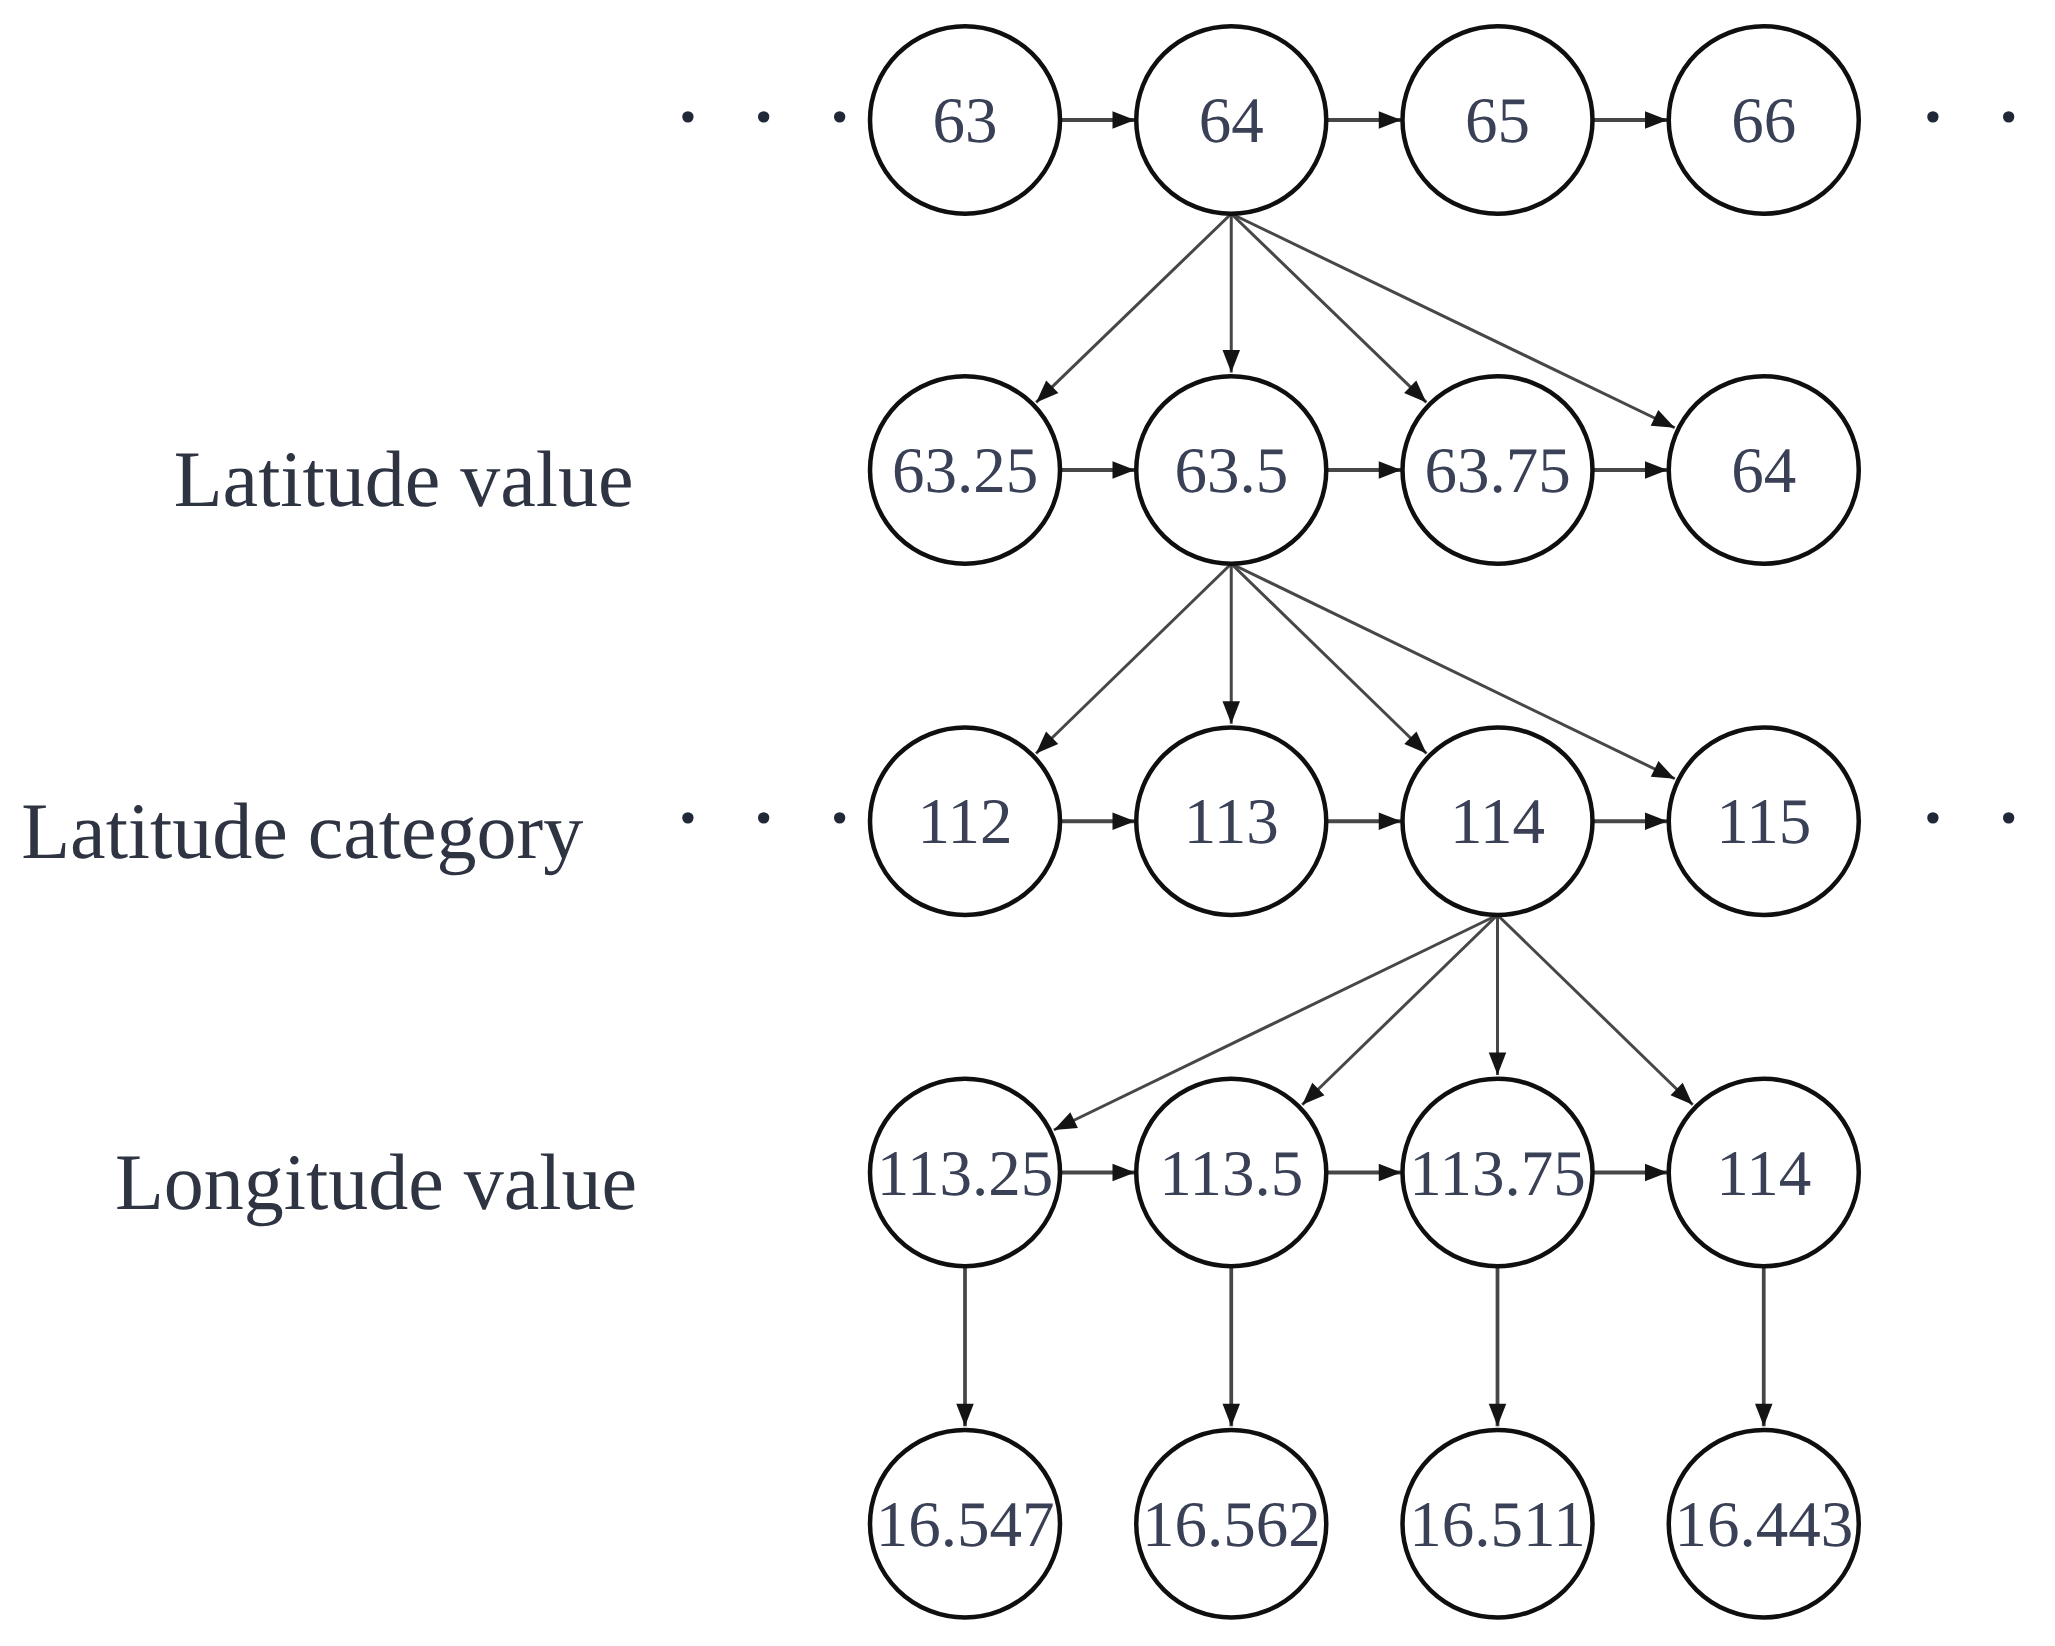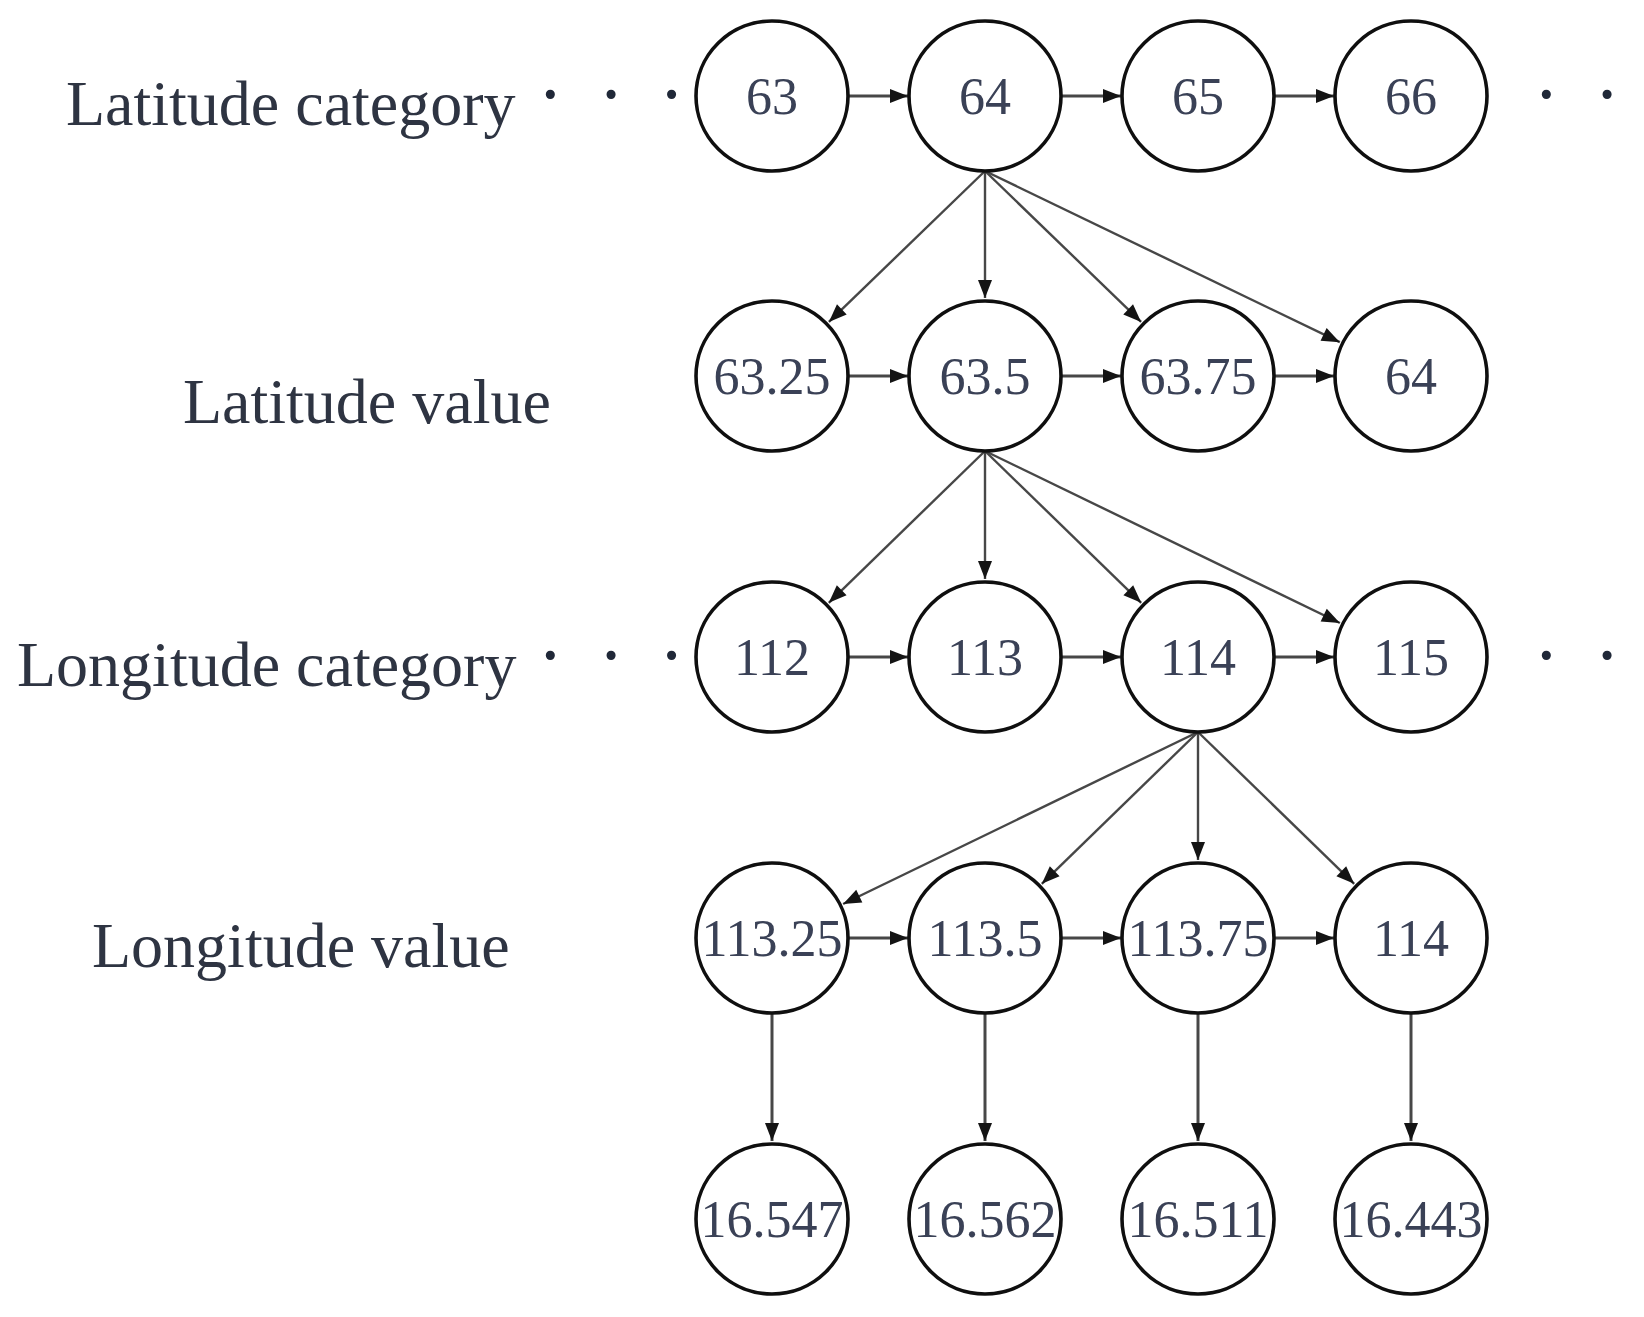--- a/index.html
+++ b/index.html
@@ -130,23 +130,22 @@
       <text class="node-text" x="772" y="1219" dy="0.34em">16.547</text>
       <ellipse class="node-circle" cx="985" cy="1219" rx="76" ry="75"></ellipse>
       <text class="node-text" x="985" y="1219" dy="0.34em">16.562</text>
       <ellipse class="node-circle" cx="1198" cy="1219" rx="76" ry="75"></ellipse>
       <text class="node-text" x="1198" y="1219" dy="0.34em">16.511</text>
       <ellipse class="node-circle" cx="1411" cy="1219" rx="76" ry="75"></ellipse>
       <text class="node-text" x="1411" y="1219" dy="0.34em">16.443</text>
     </g>
   </svg>
 
-  <div class="row-label" style="left:66px;  top:72px;">Latitude category</div>
-  <div class="row-label" style="left:139px; top:370px;margin-left:44px;">Latitude value</div>
-  <div class="row-label" style="left:17px;  top:633px;">Longitude category</div>
+  <div class="row-label" style="left:139px; top:352px;">Latitude value</div>
+  <div class="row-label" style="left:17px;  top:633px;">Latitude category</div>
   <div class="row-label" style="left:92px;  top:914px;">Longitude value</div>
 
   <div class="dots" style="left:541px;  top:66px;">· · ·</div>
   <div class="dots" style="left:1537px; top:66px;">· · ·</div>
   <div class="dots" style="left:541px;  top:627px;">· · ·</div>
   <div class="dots" style="left:1537px; top:627px;">· · ·</div>
 
 </div>
 
 </body></html>

